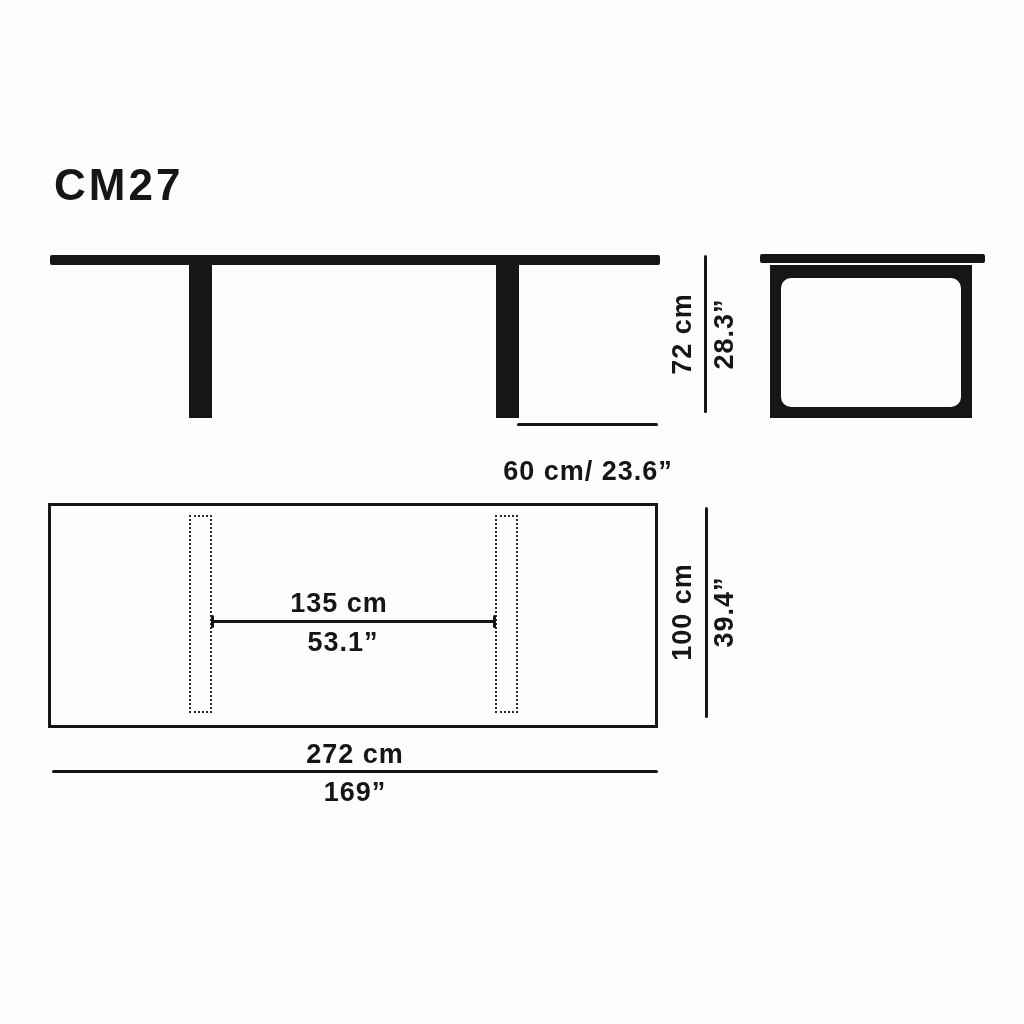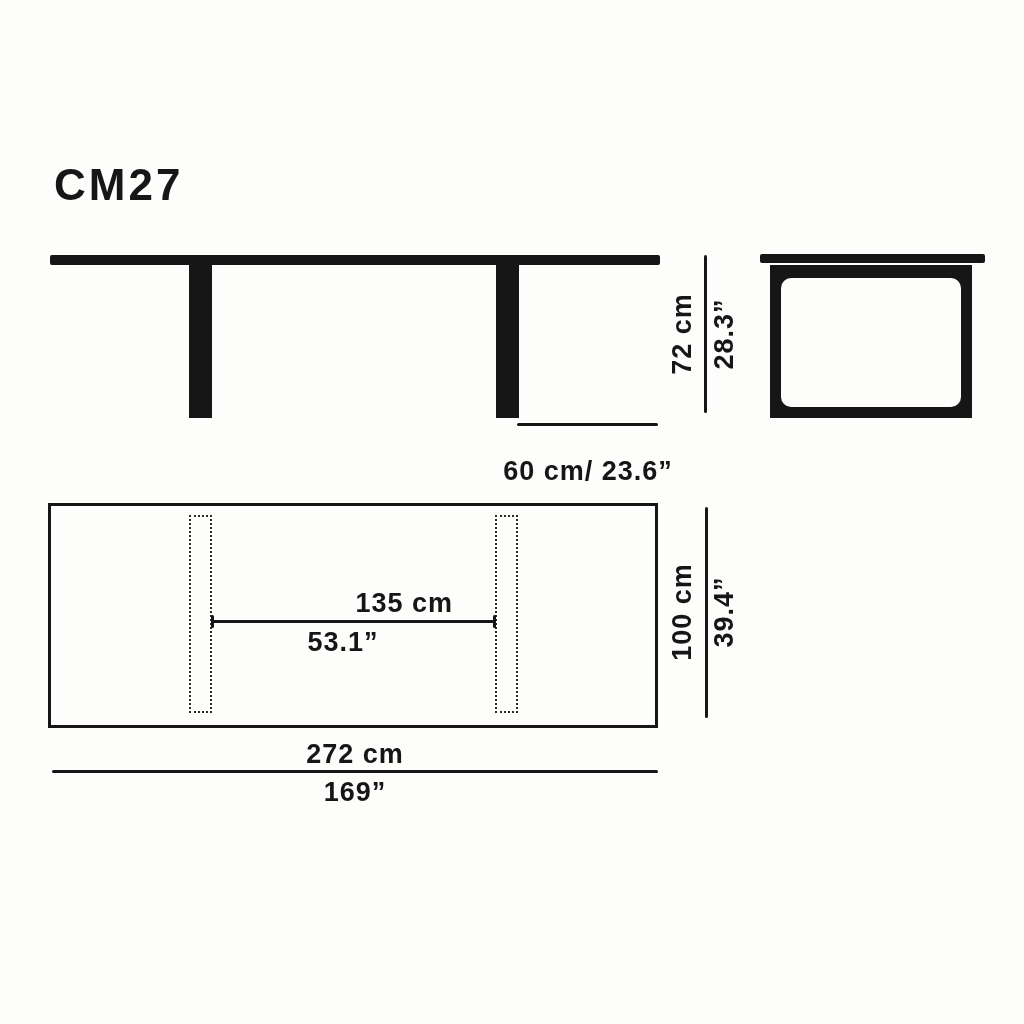--- a/index.html
+++ b/index.html
@@ -54,21 +54,21 @@
     white-space:nowrap;
     text-align:center;
   }
   .vlabel{
     transform:translate(-50%,-50%) rotate(-90deg);
     transform-origin:center;
   }
   .height-cm{left:682px; top:334px;}
   .height-in{left:724px; top:334px;}
   .overhang-label{left:478px; top:434px; width:220px;margin-top:22px;}
-  .legspan-cm{left:253px; top:588px; width:200px;text-align:right;}
+  .legspan-cm{left:239px; top:588px; width:200px;}
   .legspan-in{left:243px; top:627px; width:200px;}
   .depth-cm{left:682px; top:612px;}
   .depth-in{left:724px; top:612px;}
   .length-cm{left:255px; top:739px; width:200px;text-align:center;}
   .length-in{left:255px; top:777px; width:200px;}
   
   .side-top{left:760px; top:254px; width:225px; height:9px; border-radius:2px;}
   .side-frame{left:770px; top:265px; width:202px; height:153px;}
   .side-frame-hole{
     position:absolute;

